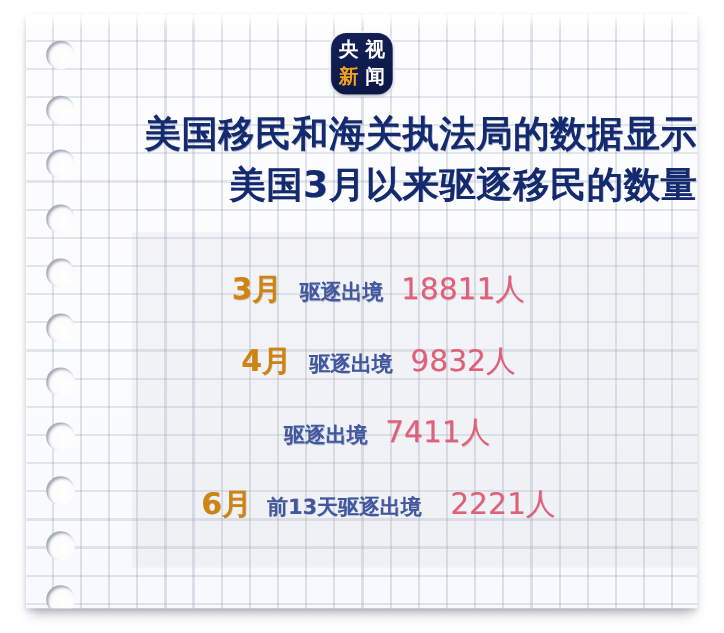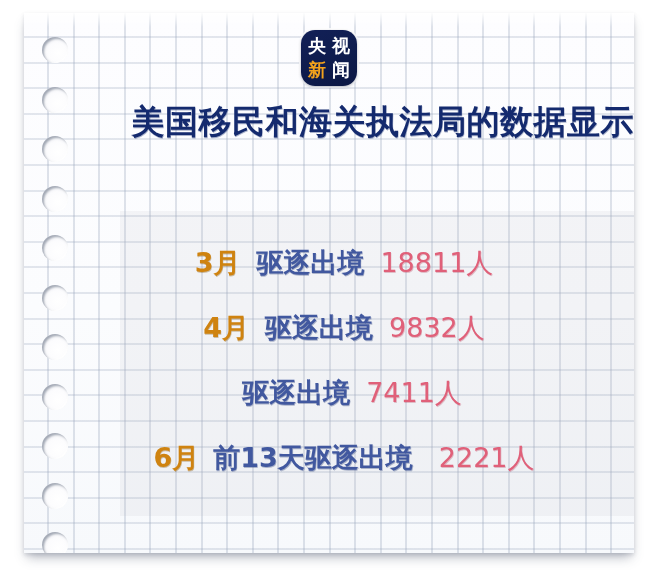--- a/index.html
+++ b/index.html
@@ -149,21 +149,21 @@
     white-space: nowrap;
   }
   .month {
     color: #cf8310;
     font-size: 27px;
     font-weight: 700;
     text-shadow: 0.6px 0.6px 0 rgba(130,82,8,0.35);
   }
   .action {
     color: #41589f;
-    font-size: 27px;
+    font-size: 19px;
     font-weight: 700;
     margin-left: 16px;
     text-shadow: 0.6px 0.6px 0 rgba(44,62,120,0.35);
   }
   .count {
     color: #e06079;
     font-size: 27px;
     font-weight: 400;
     margin-left: 16px;
     text-shadow: 0.6px 0.6px 0 rgba(180,60,85,0.3);
@@ -200,20 +200,21 @@
       <div id="logo">
         <span class="logo-ch white">央</span>
         <span class="logo-ch white">视</span>
         <span class="logo-ch amber">新</span>
         <span class="logo-ch white">闻</span>
       </div>
     </div>
 
     <div id="headline">
       <span class="hl">美国移民和海关执法局的数据显示</span>
+      <span class="hl">美国3月以来驱逐移民的数量</span>
     </div>
 
     <div id="rows">
 
       <div class="row">
         <span class="month">3月</span>
         <span class="action">驱逐出境</span>
         <span class="count">18811人</span>
       </div>
 

